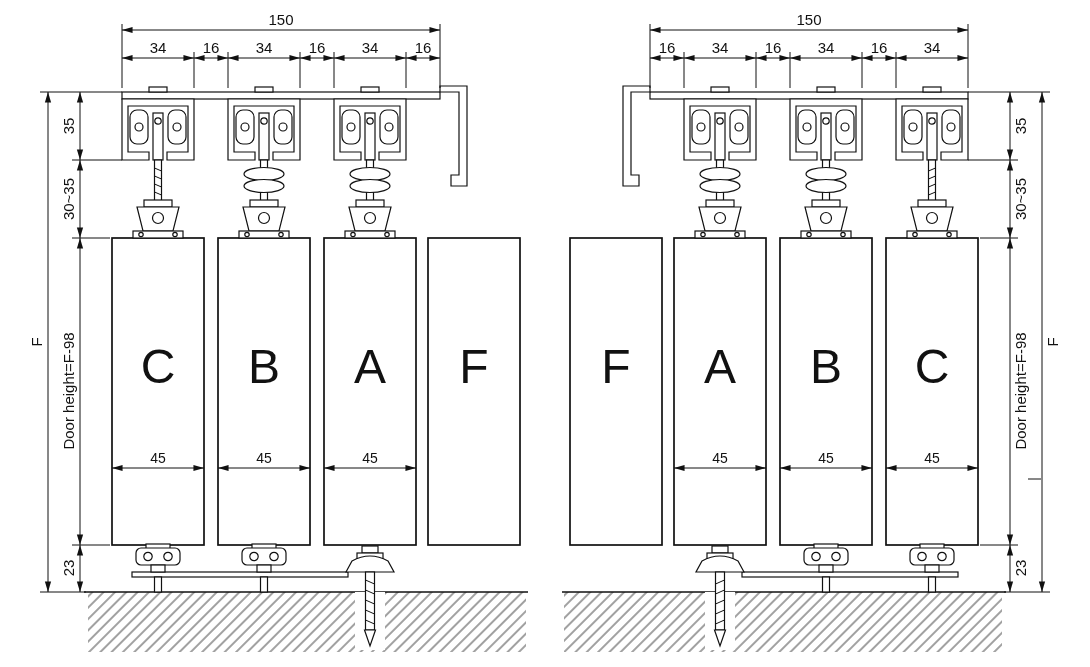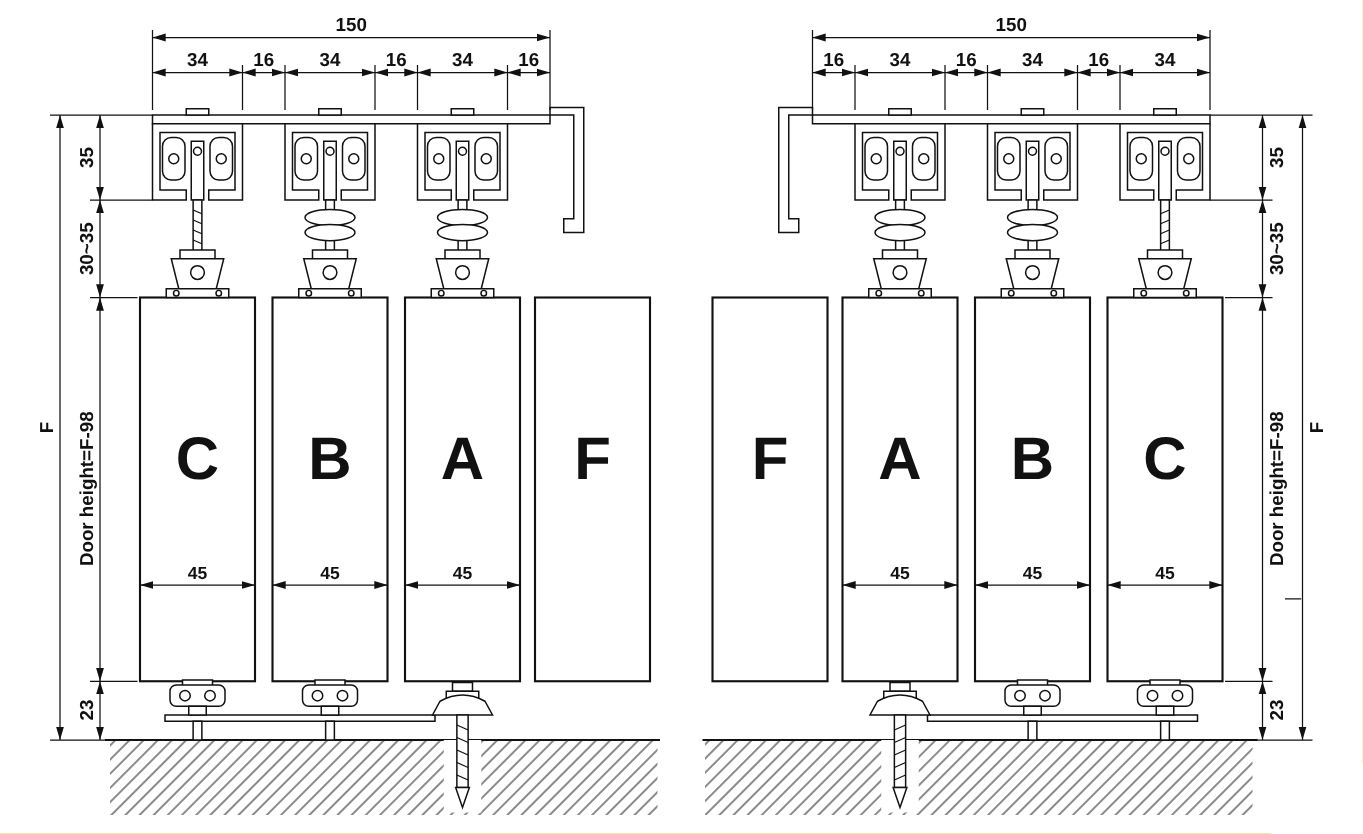--- a/index.html
+++ b/index.html
@@ -1,16 +1,16 @@
 <!DOCTYPE html>
 <html><head>
 <meta charset="utf-8">
 <style>
   html,body{margin:0;padding:0;background:#fff;}
-  .stage{position:relative;width:1090px;height:667px;background:#eab308;overflow:hidden;font-weight:bold;}
+  .stage{position:relative;width:1090px;height:667px;background:#86efac;overflow:hidden;}
   svg{display:block;}
   text{font-family:"Liberation Sans","DejaVu Sans",sans-serif;fill:#111;}
   .dim{font-size:15px;text-anchor:middle;}
   .seg{font-size:15px;text-anchor:middle;}
   .w45{font-size:14px;text-anchor:middle;}
   .letter{font-size:48px;text-anchor:middle;}
   .ln{stroke:#111;stroke-width:1;fill:none;}
   .geo{stroke:#111;stroke-width:1.2;fill:#fff;}
   .geo2{stroke:#111;stroke-width:1.7;fill:#fff;}
   .ground{stroke:#111;stroke-width:1.6;}

